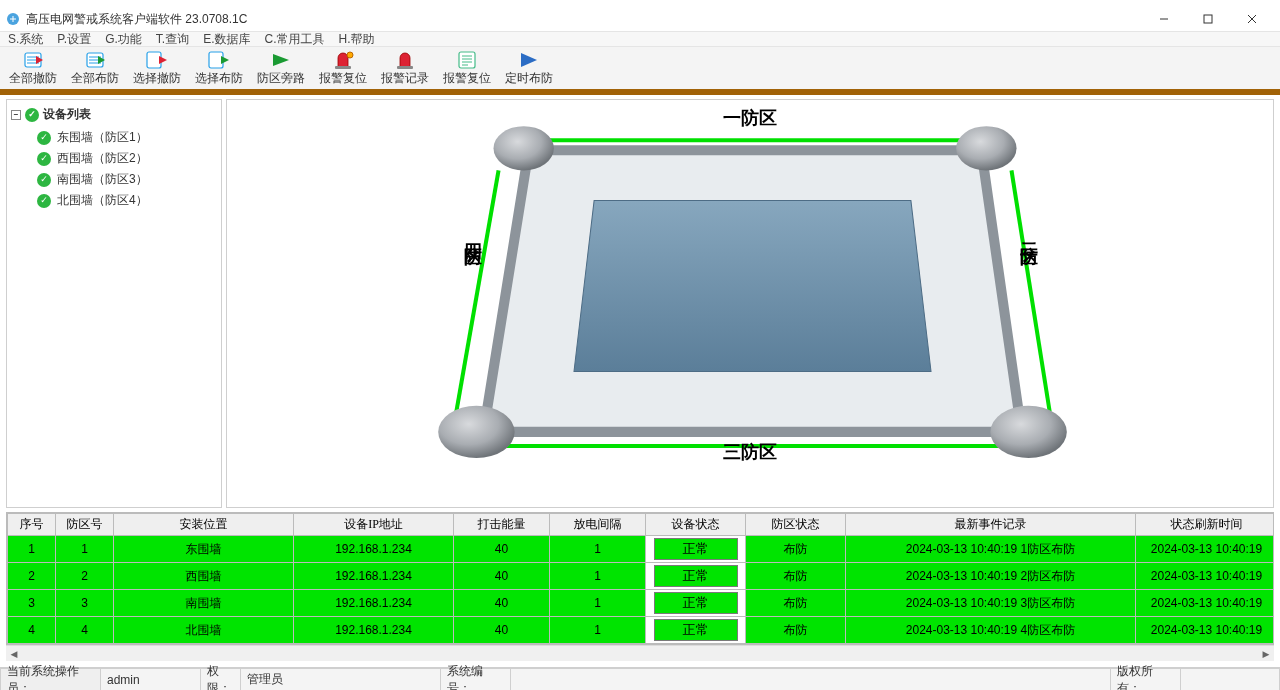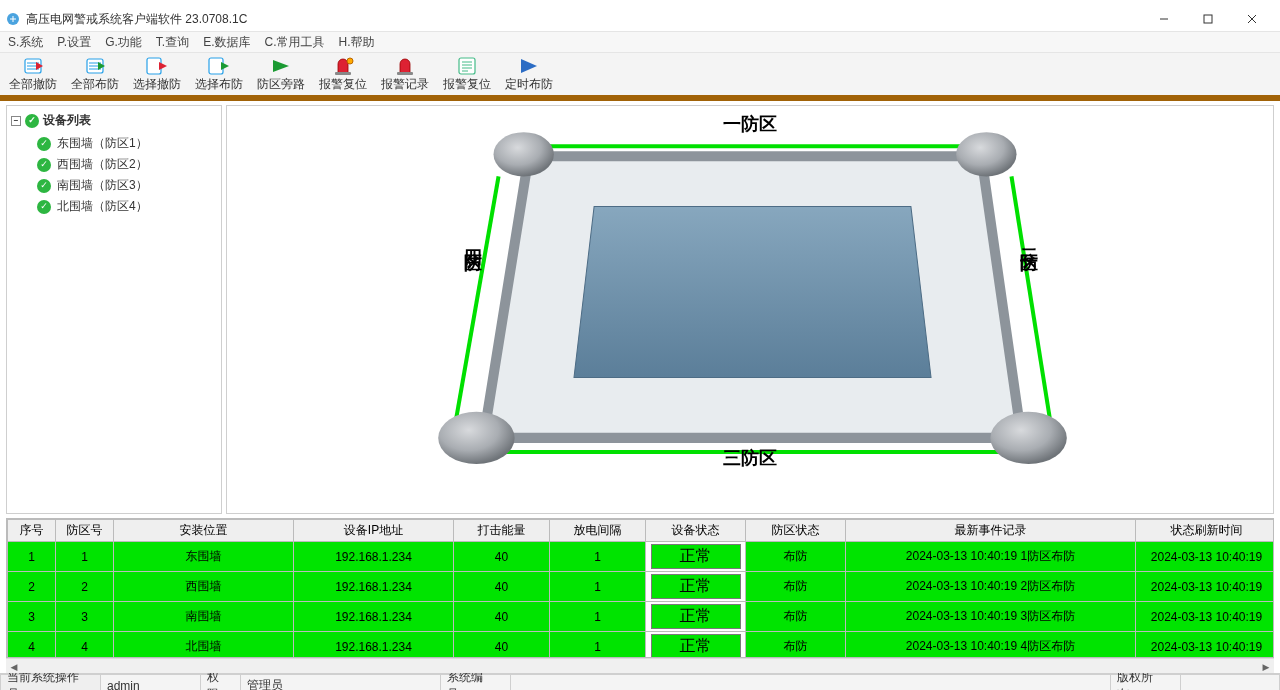--- a/index.html
+++ b/index.html
@@ -6,21 +6,21 @@
 html, body { width: 1280px; height: 690px; overflow: hidden; background: #fff; }
 
 
 .titlebar { height: 24px; display: flex; align-items: center; padding: 0 6px; background: #fff; color: #333; font-size: 12px; margin-top: 7px; }
 .titlebar .icon { width: 14px; height: 14px; margin-right: 6px; }
 .titlebar .spacer { flex: 1; }
 .winbtn { width: 44px; height: 24px; display: flex; align-items: center; justify-content: center; color: #555; }
 .winbtn svg { width: 10px; height: 10px; }
 
 
-.menubar { height: 22px; display: flex; align-items: center; gap: 14px; padding: 0 8px; font-size: 12px; color: #444; background: #f7f7f7; border-top: 1px solid #e5e5e5; border-bottom: 1px solid #e5e5e5; }
+.menubar { height: 16px; display: flex; align-items: center; gap: 14px; padding: 0 8px; font-size: 12px; color: #444; background: #f7f7f7; border-top: 1px solid #e5e5e5; border-bottom: 1px solid #e5e5e5; }
 .menubar span { cursor: default; }
 
 
 .toolbar { height: 48px; display: flex; align-items: stretch; padding: 2px 2px; background: #f4f4f4; border-bottom: 6px solid #a16207; }
 .tbtn { width: 62px; display: flex; flex-direction: column; align-items: center; justify-content: center; font-size: 12px; color: #333; border: 1px solid transparent; }
 .tbtn .ticon { height: 22px; display: flex; align-items: center; justify-content: center; }
 
 
 .main { display: flex; height: calc(690px - 24px - 22px - 48px - 155px - 24px); }
 .tree { width: 216px; border: 1px solid #cfcfcf; margin: 4px 0 4px 6px; padding: 6px 4px; font-size: 12px; color: #333; overflow: auto; background: #fff; }
@@ -34,24 +34,24 @@
 .diagram svg { position: absolute; inset: 0; }
 .diagram .zone-label { position: absolute; font-size: 18px; font-weight: 600; color: #000; }
 .diagram .vertical { writing-mode: vertical-rl; letter-spacing: 2px; }
 .diagram .title { font-family: SimSun, "Songti SC", serif; position: absolute; left: 50%; transform: translateX(-50%); bottom: 8px; font-size: 30px; font-weight: bold; color: #1a8a36; letter-spacing: 10px; }
 
 
 .tablewrap { height: 155px; padding: 0 6px; display: flex; flex-direction: column; }
 .tablewrap .tscroll { border: 1px solid #bbb; overflow: auto; }
 .tbl { border-collapse: collapse; width: 1270px; table-layout: fixed; }
 .tbl th, .tbl td { border: 1px solid #bbb; font-size: 12px; text-align: center; height: 22px; white-space: nowrap; }
-.tbl th { background: #efefef; font-weight: normal; padding: 2px 4px; }
+.tbl th { background: #efefef; font-weight: normal; padding: 2px 4px; font-family: Liberation Serif, serif; }
 .tbl td { background: #00e400; padding: 0; }
 .tbl td.statecell { background: #fff; padding: 2px; }
-.tbl td.statecell .btn { display: inline-block; border: 1px solid #7a7a7a; padding: 1px 28px; background: #00e400; font-size: 16px; }
+.tbl td.statecell .btn { display: inline-block; border: 1px solid #7a7a7a; padding: 1px 28px; background: #00e400; font-size: 13px; }
 
 
 .bottomscroll { height: 16px; background: #f0f0f0; border-top: 1px solid #dcdcdc; position: relative; }
 .bottomscroll .arrow { position: absolute; top: 0; width: 16px; height: 16px; display: flex; align-items: center; justify-content: center; color: #666; font-size: 9px; }
 .bottomscroll .arrow.left { left: 0; } .bottomscroll .arrow.right { right: 0; }
 
 
 .statusbar { height: 24px; display: flex; align-items: stretch; font-size: 12px; color: #333; background: #f4f4f4; border-top: 1px solid #cfcfcf; }
 .statusbar .cell { border: 1px solid #cfcfcf; border-right: none; display: flex; align-items: center; padding: 0 6px; }
 .statusbar .cell:last-child { border-right: 1px solid #cfcfcf; }

